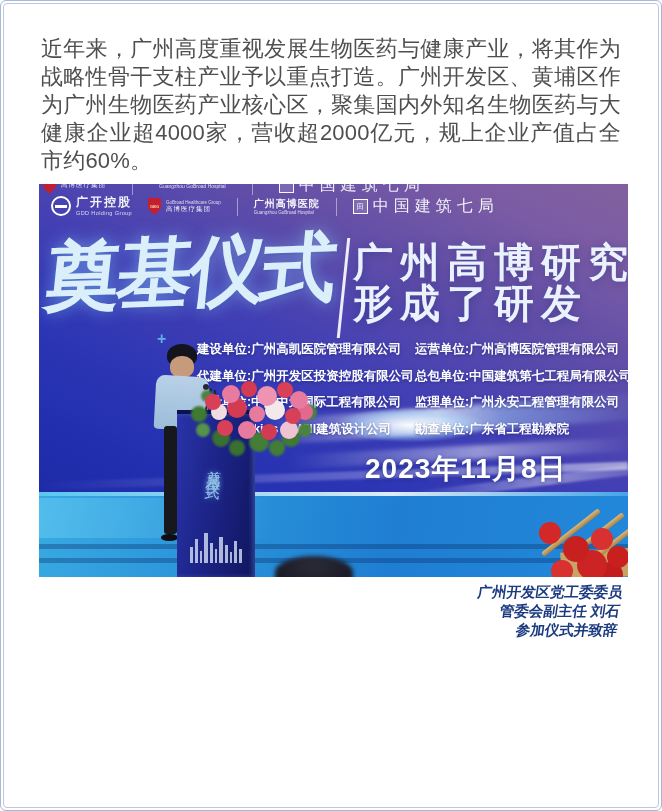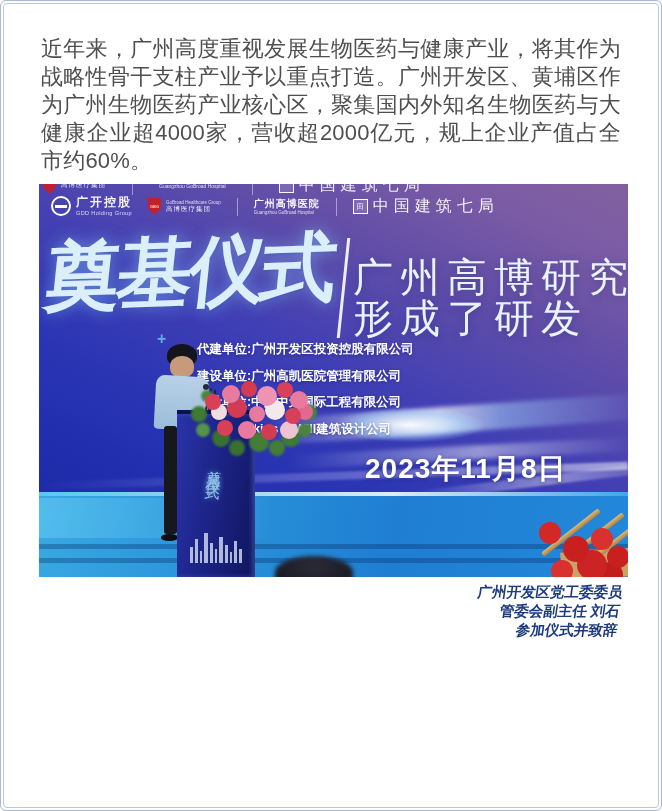--- a/index.html
+++ b/index.html
@@ -70,22 +70,22 @@
   .calligraphy {
     position:absolute; left:6px; top:38px; z-index:3;
     font-size:76px; font-weight:bold; letter-spacing:-4px; color:#dbeffb;
     transform:rotate(-2deg) skewX(-8deg);
     text-shadow:0 0 16px rgba(140,220,255,.5), 2px 2px 0 rgba(40,60,160,.25);
     font-family:"DejaVu Sans",sans-serif;
   }
   .title-divider { position:absolute; left:303px; top:54px; width:2.5px; height:100px;
     background:rgba(255,255,255,.9); transform:skewX(-6deg); z-index:3; }
   .event-title { position:absolute; left:314px; top:58px; z-index:3; white-space:nowrap;
-    font-size:40px; line-height:41px; font-weight:400; letter-spacing:7px; color:#e9f2fd;
-    text-shadow:0 2px 8px rgba(30,40,120,.4);margin-top:15px; }
+    font-size:40px; line-height:41px; font-weight:700; letter-spacing:7px; color:#e9f2fd;
+    text-shadow:0 2px 8px rgba(30,40,120,.4); }
 
   
   .credits-left, .credits-right { position:absolute; top:152px; z-index:3; color:#fff;
     font-size:12.5px; font-weight:bold; line-height:26.5px; white-space:nowrap;
     text-shadow:0 1px 3px rgba(20,30,100,.5); }
   .credits-left { left:158px; }
   .credits-right { left:376px; }
   .credits-indent { padding-left:36px; }
   .event-date { position:absolute; left:326px; top:266px; z-index:3; color:#fff;
     font-size:28px; font-weight:bold; letter-spacing:1px; text-shadow:0 1px 4px rgba(20,30,100,.5); }
@@ -217,24 +217,30 @@
       </div>
 
       <div class="calligraphy">奠基仪式</div>
       <div class="title-divider"></div>
       <div class="event-title">
         <div>广州高博研究</div>
         <div>形成了研发</div>
       </div>
 
       <div class="credits-left">
+        <div>建设单位:广州高凯医院管理有限公司</div>
         <div>代建单位:广州开发区投资控股有限公司</div>
-        <div>建设单位:广州高凯医院管理有限公司</div>
         <div>设计单位:中国中元国际工程有限公司</div>
         <div class="credits-indent">Perkins &amp; Will建筑设计公司</div>
+      </div>
+      <div class="credits-right">
+        <div>运营单位:广州高博医院管理有限公司</div>
+        <div>总包单位:中国建筑第七工程局有限公司</div>
+        <div>监理单位:广州永安工程管理有限公司</div>
+        <div>勘查单位:广东省工程勘察院</div>
       </div>
 
       <div class="event-date">2023年11月8日</div>
 
       <div class="floor">
         <div class="floor-glow"></div>
         <div class="floor-step step-1"></div>
         <div class="floor-step step-2"></div>
       </div>
 

